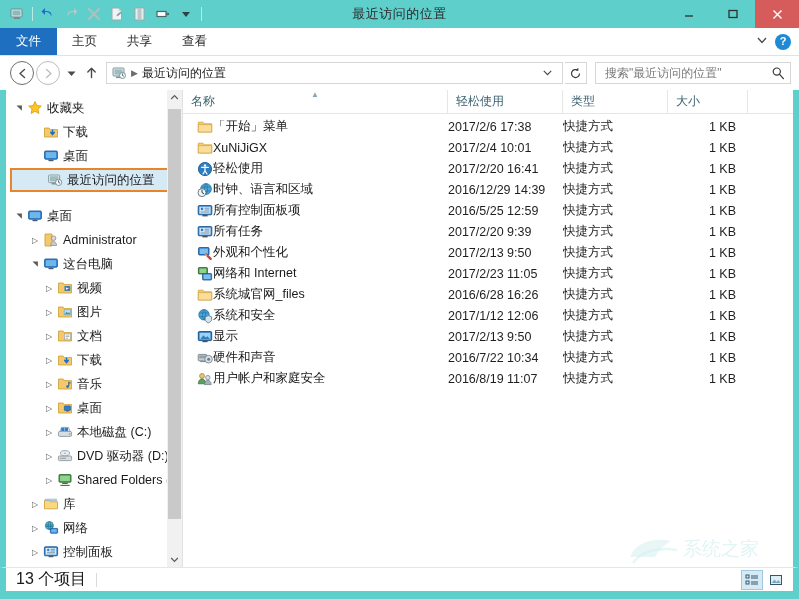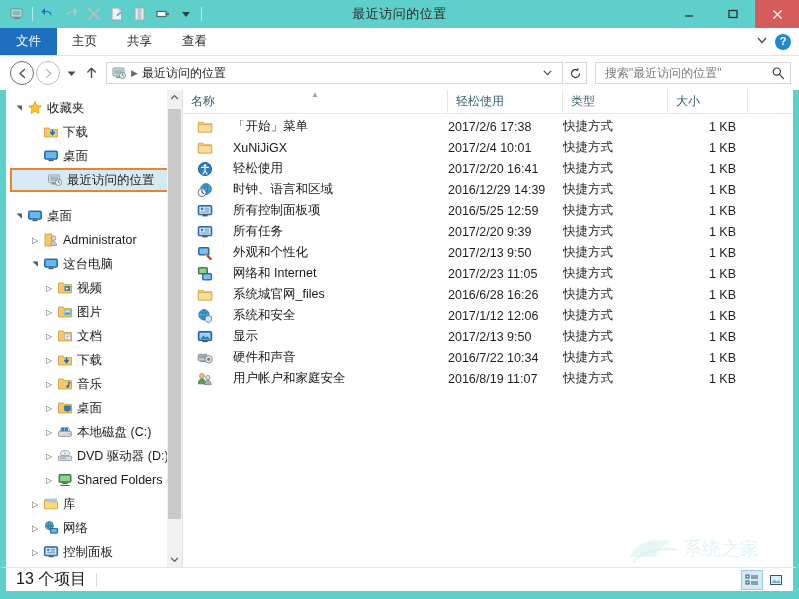--- a/index.html
+++ b/index.html
@@ -298,21 +298,21 @@
   }
   .rows { flex: 1; overflow: hidden; padding-top: 2px; }
   .row {
     height: 21px;
     display: flex;
     align-items: center;
     font-size: 12.5px;
     color: #1a1a1a;
   }
   .cell { display: flex; align-items: center; overflow: hidden; white-space: nowrap; }
-  .cell.name { width: 265px; flex: 0 0 265px; padding-left: 14px; gap: 20px; }
+  .cell.name { width: 265px; flex: 0 0 265px; padding-left: 14px; gap: 0; }
   .cell.date { width: 115px; flex: 0 0 115px; color: #1f1f1f; }
   .cell.type { width: 105px; flex: 0 0 105px; color: #1f1f1f; text-align: right; }
   .cell.size { width: 80px; flex: 0 0 80px; justify-content: flex-end; padding-right: 12px; color: #1f1f1f; }
   .fi { width: 16px; height: 16px; flex: 0 0 16px; display: flex; align-items: center; justify-content: center; }
 
   .watermark {
     position: absolute;
     right: 8px; bottom: -6px;
     width: 160px; height: 50px;
     opacity: 0.30;

